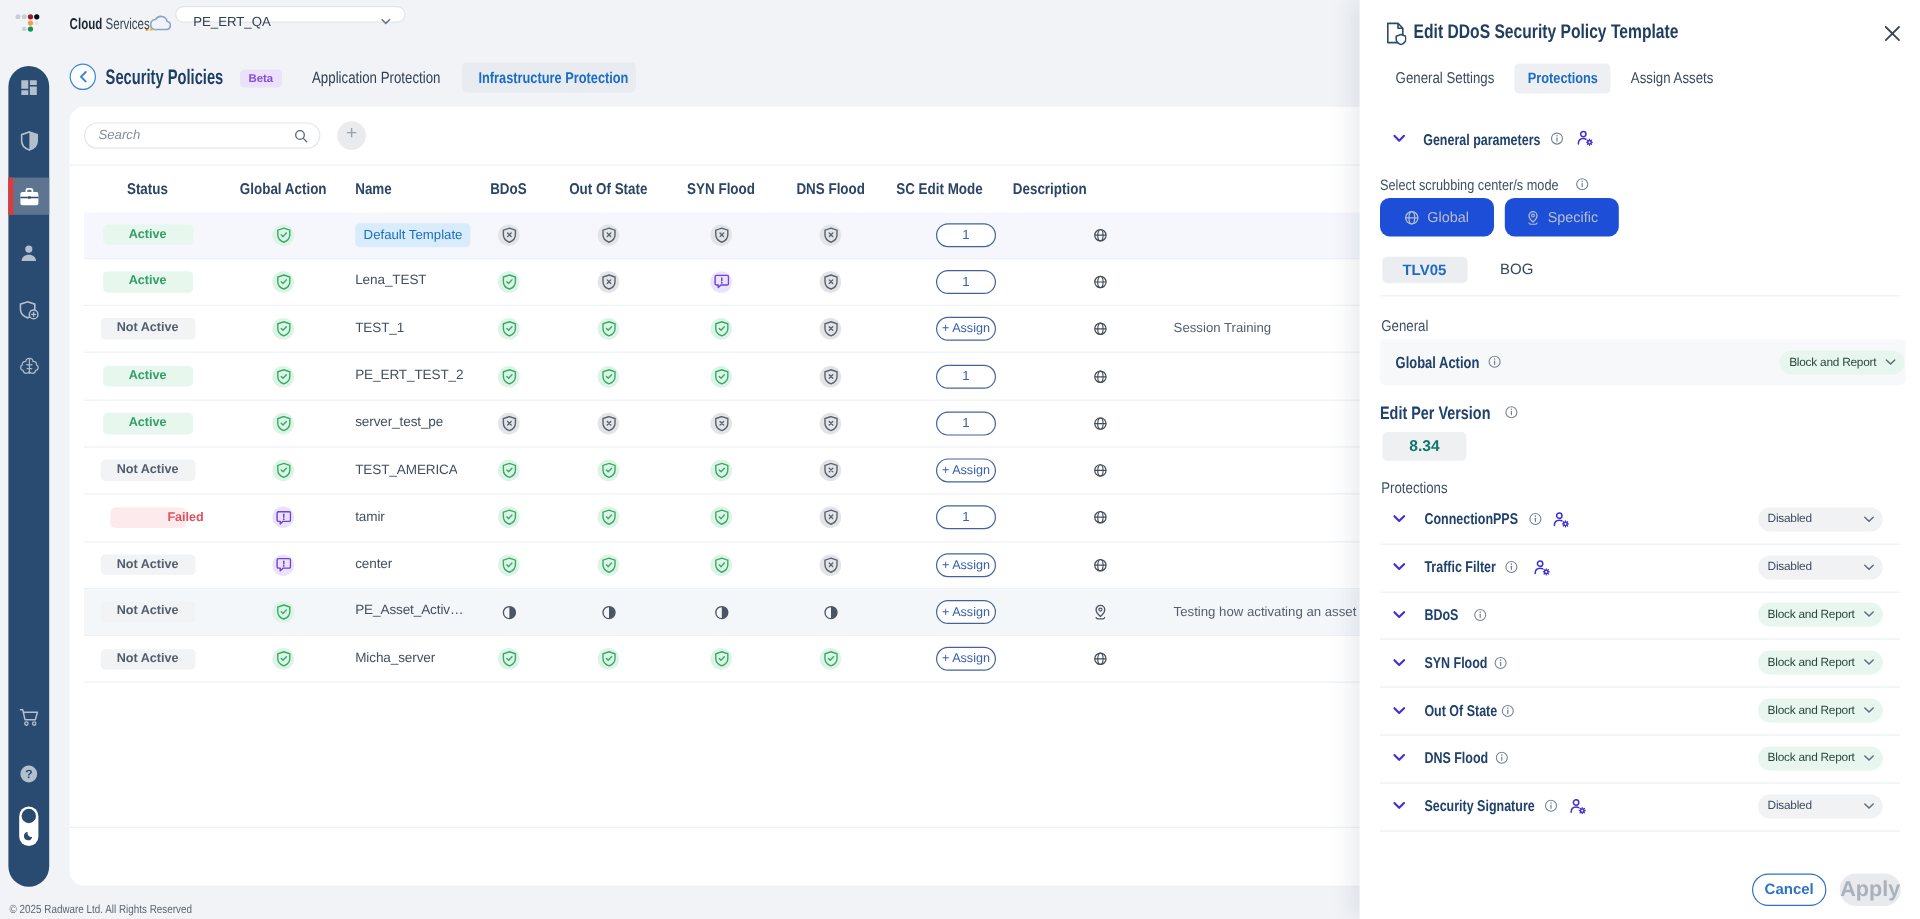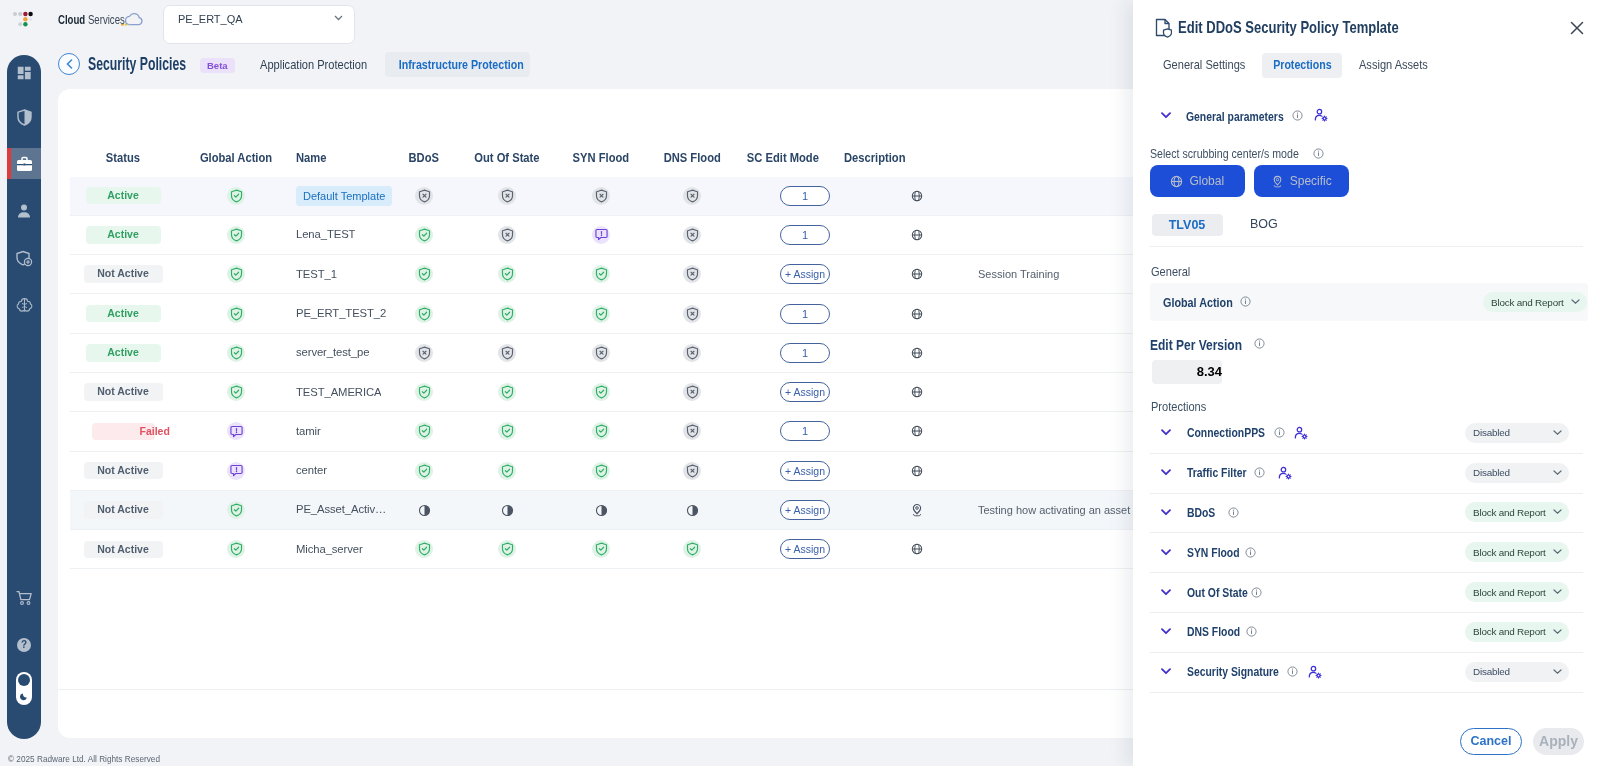--- a/index.html
+++ b/index.html
@@ -3,21 +3,21 @@
 <meta charset="utf-8">
 <style>
 * { margin:0; padding:0; box-sizing:border-box; }
 html,body { width:1600px; height:766px; overflow:hidden; }
 body { position:relative; background:#f1f3f6; font-family:"Liberation Sans",sans-serif; }
 .abs { position:absolute; }
 
 
 .brand { position:absolute; left:58px; top:12px; font-size:13px; color:#3a4654; white-space:nowrap; transform:scaleX(0.74); transform-origin:left center; }
 .brand b { color:#1b2733; font-weight:bold; }
-.dd { position:absolute; left:163px; top:5px; width:192px; height:39px; background:#fff; border:1px solid #e1e5ea; border-radius:7px; }
+.dd { position:absolute; left:146px; top:5px; width:192px; height:14px; background:#fff; border:1px solid #e1e5ea; border-radius:7px; }
 .dd span { position:absolute; left:14px; top:7px; font-size:11px; color:#2f3e4e; }
 .dd svg { position:absolute; right:11px; top:9px; }
 
 
 .sidebar { position:absolute; left:7px; top:55px; width:34px; height:684px; background:#2a4b71; border-radius:17px; }
 .snav { position:absolute; left:0; width:34px; height:34px; display:flex; align-items:center; justify-content:center; }
 .ssel { position:absolute; left:0; top:93px; width:34px; height:31px; background:#5d7590; }
 .sbar { position:absolute; left:0; top:93px; width:4px; height:31px; background:#e03a3a; }
 
 
@@ -74,21 +74,21 @@
 .bog { position:absolute; left:117px; top:217px; font-size:12.5px; color:#33475b; }
 .pdiv { position:absolute; left:17px; right:17px; border-top:1px solid #eceff2; }
 .garow { position:absolute; left:17px; top:283px; width:438px; height:38px; background:#f7f8f9; border-radius:4px; }
 .selpill { position:absolute; width:104px; height:20px; border-radius:10px; font-size:9.9px; display:flex; align-items:center; white-space:nowrap; }
 .selpill span { padding-left:8px; letter-spacing:-0.2px; }
 .selpill svg { position:absolute; right:7px; }
 .sp-g { background:#e7f6ee; color:#2b463a; }
 .sp-d { background:#f1f2f4; color:#3d4d63; }
 .prow-t { position:absolute; font-size:13px; font-weight:bold; color:#20416b; white-space:nowrap; transform:scaleX(0.80); transform-origin:left center; }
 .cancel { position:absolute; left:327px; top:728px; width:62px; height:27px; border:1.5px solid #2d72c8; border-radius:14px; color:#2d72c8; font-weight:bold; font-size:12.5px; text-align:center; line-height:24px; background:#fff; }
-.apply { position:absolute; left:400px; top:728px; width:51px; height:27px; background:#e8eaed; border-radius:14px; color:#a9b1bb; font-weight:bold; font-size:14px; text-align:center; line-height:27px; }
+.apply { position:absolute; left:400px; top:728px; width:51px; height:27px; background:#e8eaed; border-radius:14px; color:#a9b1bb; font-weight:bold; font-size:18px; text-align:center; line-height:27px; }
 </style>
 </head>
 <body>
 <svg width="0" height="0" style="position:absolute">
 <defs>
 <symbol id="shchk" viewBox="0 0 14 15">
         <path d="M7 1.2 L12.4 3 V7.2 C12.4 10.6 10.2 12.7 7 13.8 C3.8 12.7 1.6 10.6 1.6 7.2 V3 Z" fill="none" stroke-width="1.25"></path>
         <path d="M4.7 7.2 L6.3 8.8 L9.3 5.6" fill="none" stroke-width="1.25" stroke-linecap="round" stroke-linejoin="round"></path>
       </symbol>
 <symbol id="shx" viewBox="0 0 14 15">
@@ -225,20 +225,30 @@
     <svg width="7" height="10" viewBox="0 0 7 10">
       <path d="M5.5 1L1.5 5l4 4" fill="none" stroke="#3e86d2" stroke-width="1.6" stroke-linecap="round"></path>
     </svg>
   </div>
 <div class="ptitle">Security Policies</div>
 <div class="beta">Beta</div>
 <div class="tab1">Application Protection</div>
 <div class="tab2"><span>Infrastructure Protection</span></div>
 
 <div class="card">
+  <div class="toolbar">
+    <div class="search">
+        <i>Search</i>
+        <svg width="12" height="13" viewBox="0 0 12 12">
+          <circle cx="5" cy="5" r="3.6" fill="none" stroke="#5a6570" stroke-width="1.1"></circle>
+          <path d="M8 8l2.6 2.6" stroke="#5a6570" stroke-width="1.1" stroke-linecap="round"></path>
+        </svg>
+      </div>
+    <div class="plus">+</div>
+  </div>
   <div class="thead">
     <div class="c c1">
         <span>Status</span>
       </div>
       <div class="c c2">
         <span>Global Action</span>
       </div>
       <div class="c c3 cl">
         <span>Name</span>
       </div>
@@ -831,21 +841,21 @@
         <svg width="9" height="6" viewBox="0 0 9 6" stroke="#5b6b77">
           <use href="#chevsm"></use>
         </svg>
       </div>
   </div>
 
   <div class="sechead" style="left:17px;top:336px;font-size:15px;">Edit Per Version</div>
   <svg class="abs" style="left:121px;top:338px" width="11" height="11" viewBox="0 0 12 12" stroke="#76828f" fill="#76828f">
       <use href="#info"></use>
     </svg>
-  <div class="abs" style="left:19px;top:360px;width:70px;height:24px;background:#eef0f2;border-radius:4px;color:#000000;font-weight:bold;font-size:13px;text-align:right;line-height:24px;">8.34</div>
+  <div class="abs" style="left:19px;top:360px;width:70px;height:24px;background:#eef0f2;border-radius:4px;color:#0f766e;font-weight:bold;font-size:13px;text-align:center;line-height:24px;">8.34</div>
 
   <div class="lbl" style="left:18px;top:399px;font-size:13px;">Protections</div>
     <svg class="abs" style="left:28px;top:429.3px" width="10" height="7" viewBox="0 0 10 7" stroke="#4130cf">
       <use href="#chev"></use>
     </svg>
   <div class="prow-t" style="left:54px;top:425.3px">ConnectionPPS</div>
   <svg class="abs" style="left:141px;top:427.3px" width="11" height="11" viewBox="0 0 12 12" stroke="#76828f" fill="#76828f">
       <use href="#info"></use>
     </svg>
   <svg class="abs" style="left:161px;top:425.8px" width="14" height="14" viewBox="0 0 15 15" stroke="#3d2fd2" fill="none">

